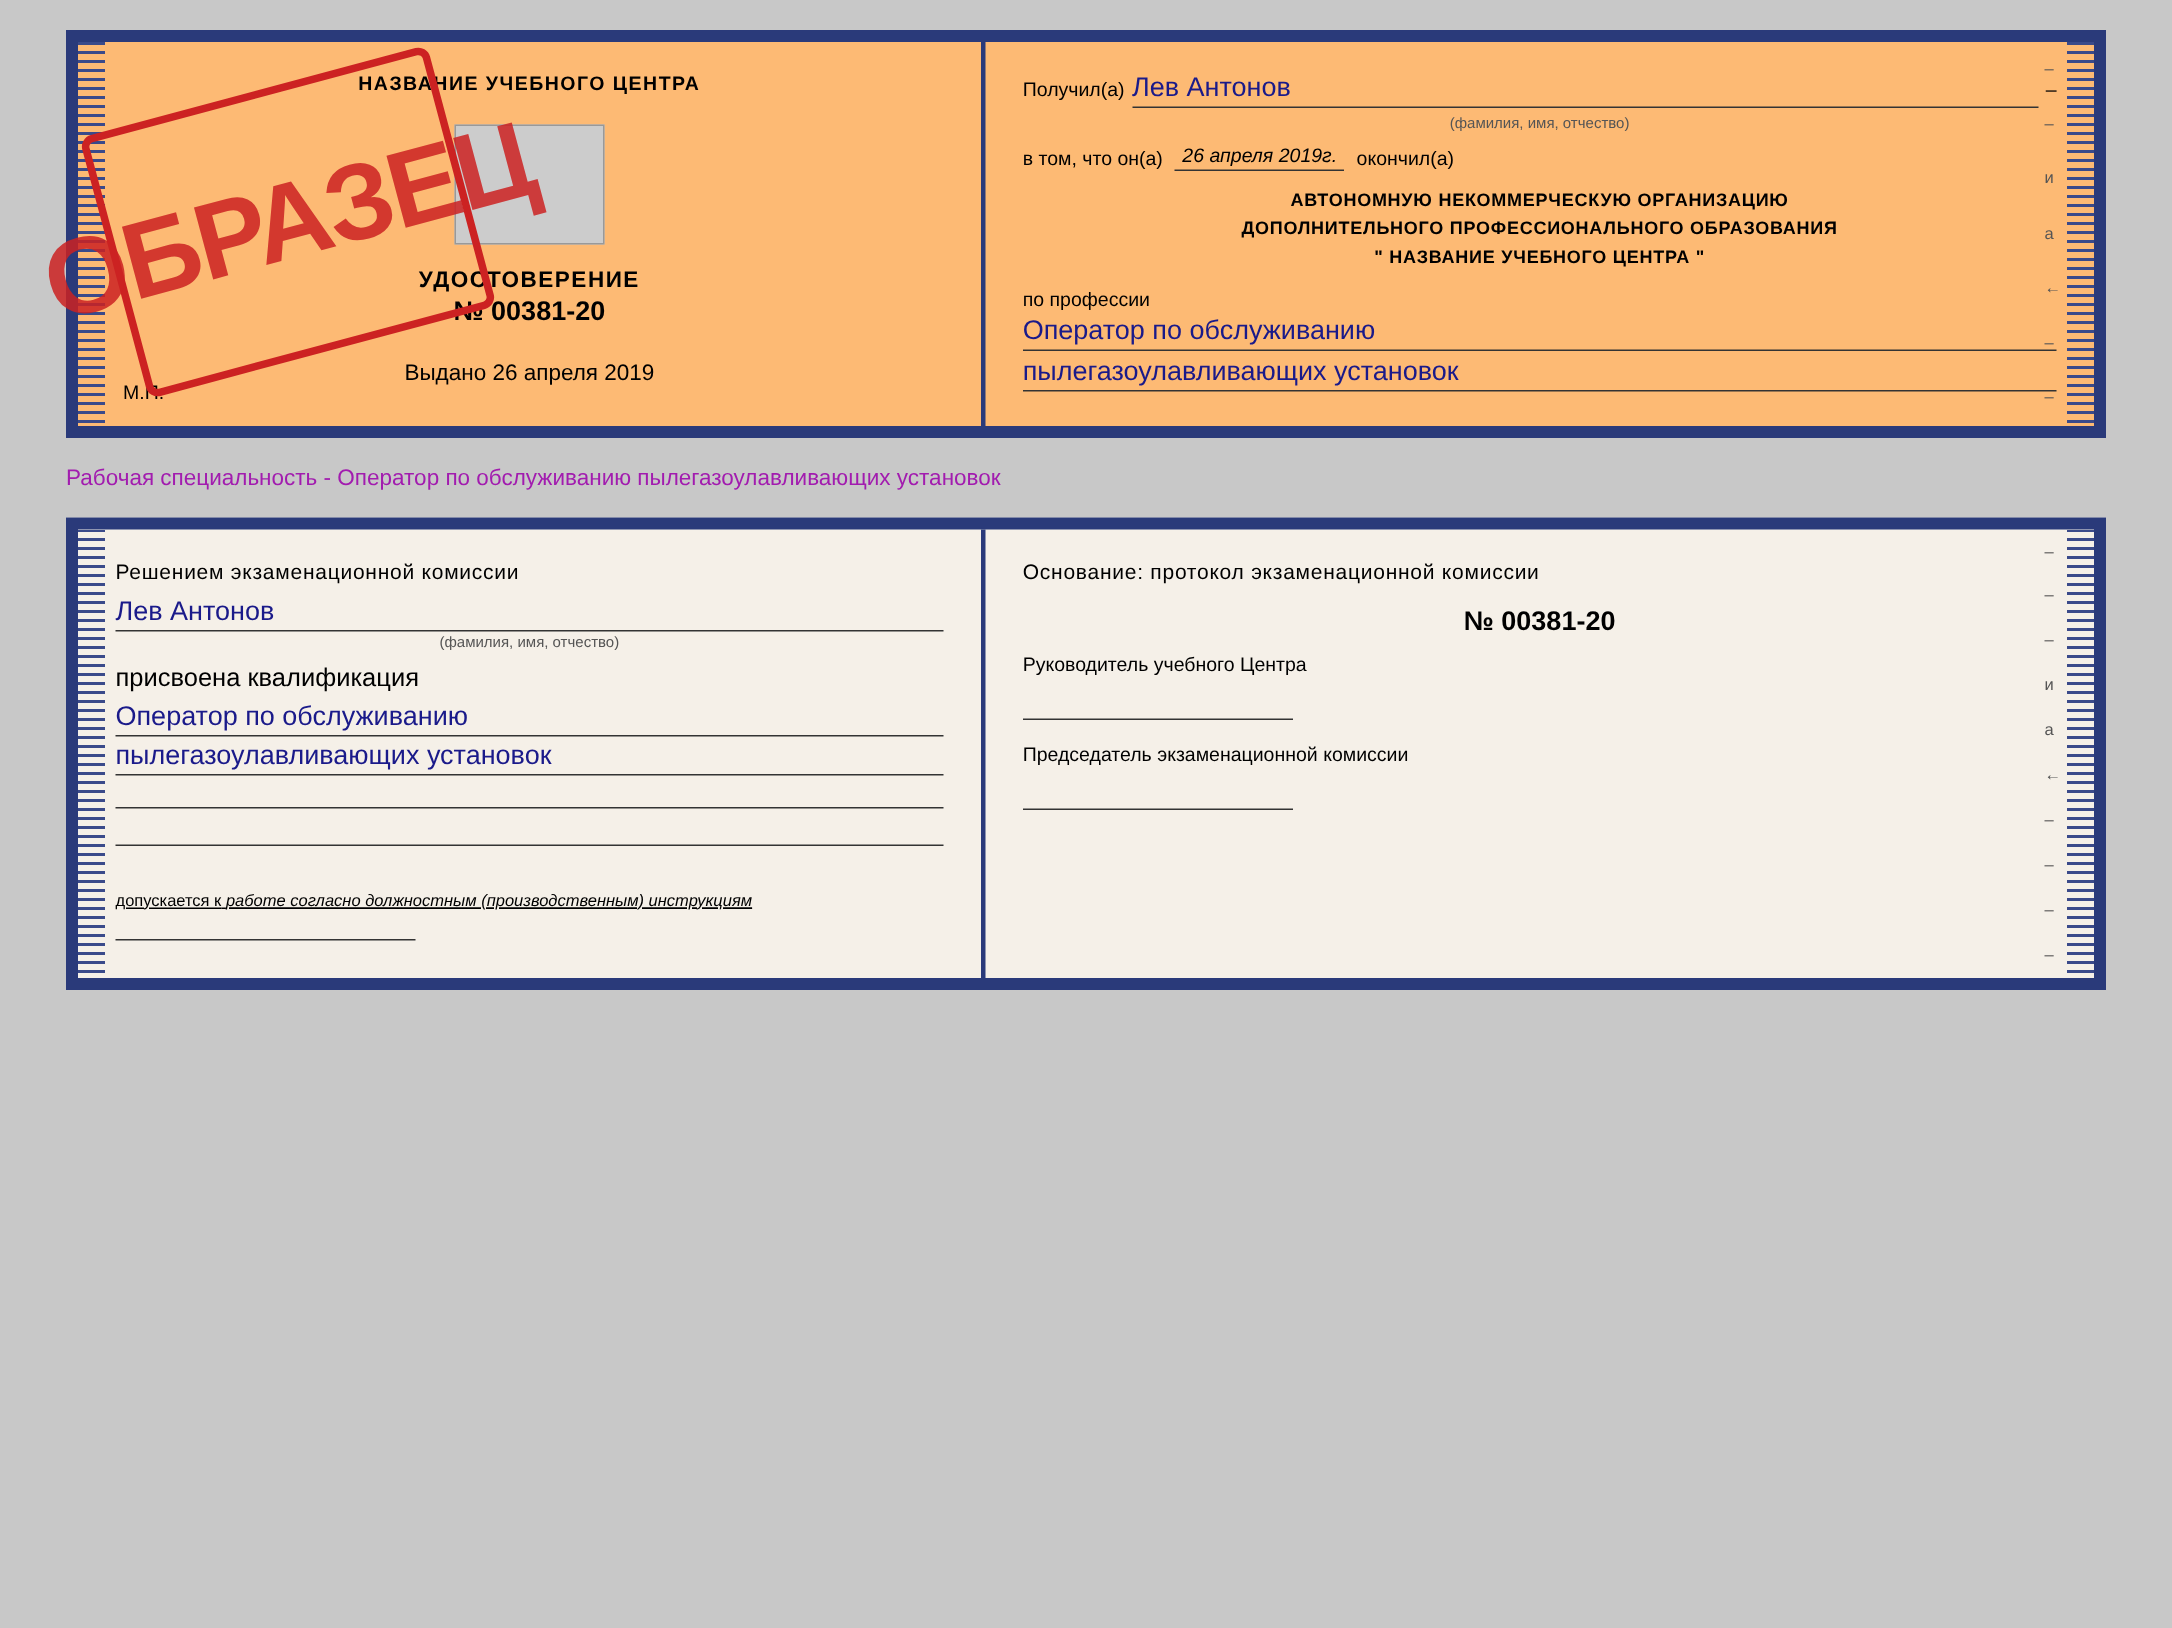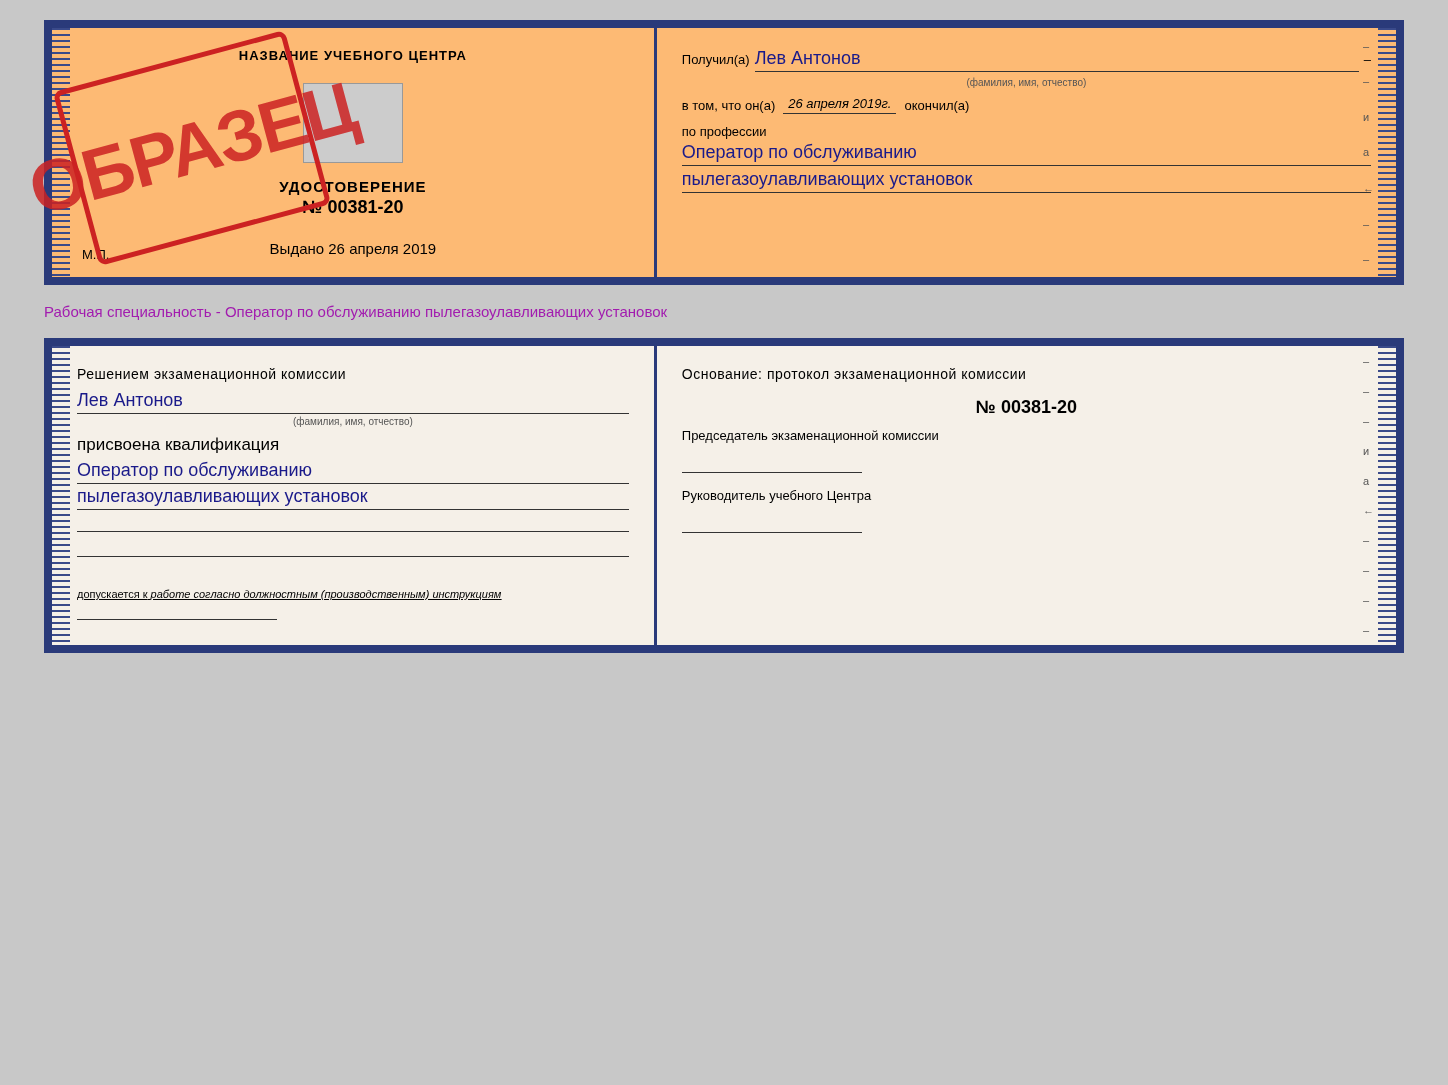--- a/index.html
+++ b/index.html
@@ -400,20 +400,25 @@
         <span style="font-size:13px;font-family:Arial;">–</span>
       </div>
       <div class="fio-label">(фамилия, имя, отчество)</div>
 
       <div class="vtom-line">
         <span class="vtom-label">в том, что он(а)</span>
         <span class="vtom-date">26 апреля 2019г.</span>
         <span class="vtom-okончil">окончил(а)</span>
       </div>
 
+      <div class="org-block">
+        <div>АВТОНОМНУЮ НЕКОММЕРЧЕСКУЮ ОРГАНИЗАЦИЮ</div>
+        <div>ДОПОЛНИТЕЛЬНОГО ПРОФЕССИОНАЛЬНОГО ОБРАЗОВАНИЯ</div>
+        <div>"   НАЗВАНИЕ УЧЕБНОГО ЦЕНТРА   "</div>
+      </div>
 
       <div class="po-professii">по профессии</div>
       <span class="profession-line">Оператор по обслуживанию</span>
       <span class="profession-line">пылегазоулавливающих установок</span>
 
       <div class="side-markers">
         <span>–</span>
         <span>–</span>
         <span>и</span>
         <span>а</span>
@@ -452,26 +457,26 @@
       <span class="blank-line" style="width:200px;"></span>
     </div>
 
     <div class="qual-right">
       <div class="osnov-text">Основание: протокол экзаменационной комиссии</div>
 
       <div class="protocol-number">№ 00381-20</div>
 
 
       <div class="podpis-block">
+        <div class="podpis-label">Руководитель учебного Центра</div>
+        <span class="podpis-line"></span>
+      </div>
+
+      <div class="podpis-block">
         <div class="podpis-label">Председатель экзаменационной комиссии</div>
-        <span class="podpis-line"></span>
-      </div>
-
-      <div class="podpis-block">
-        <div class="podpis-label">Руководитель учебного Центра</div>
         <span class="podpis-line"></span>
       </div>
 
       <div class="side-markers">
         <span>–</span>
         <span>–</span>
         <span>–</span>
         <span>и</span>
         <span>а</span>
         <span>←</span>

